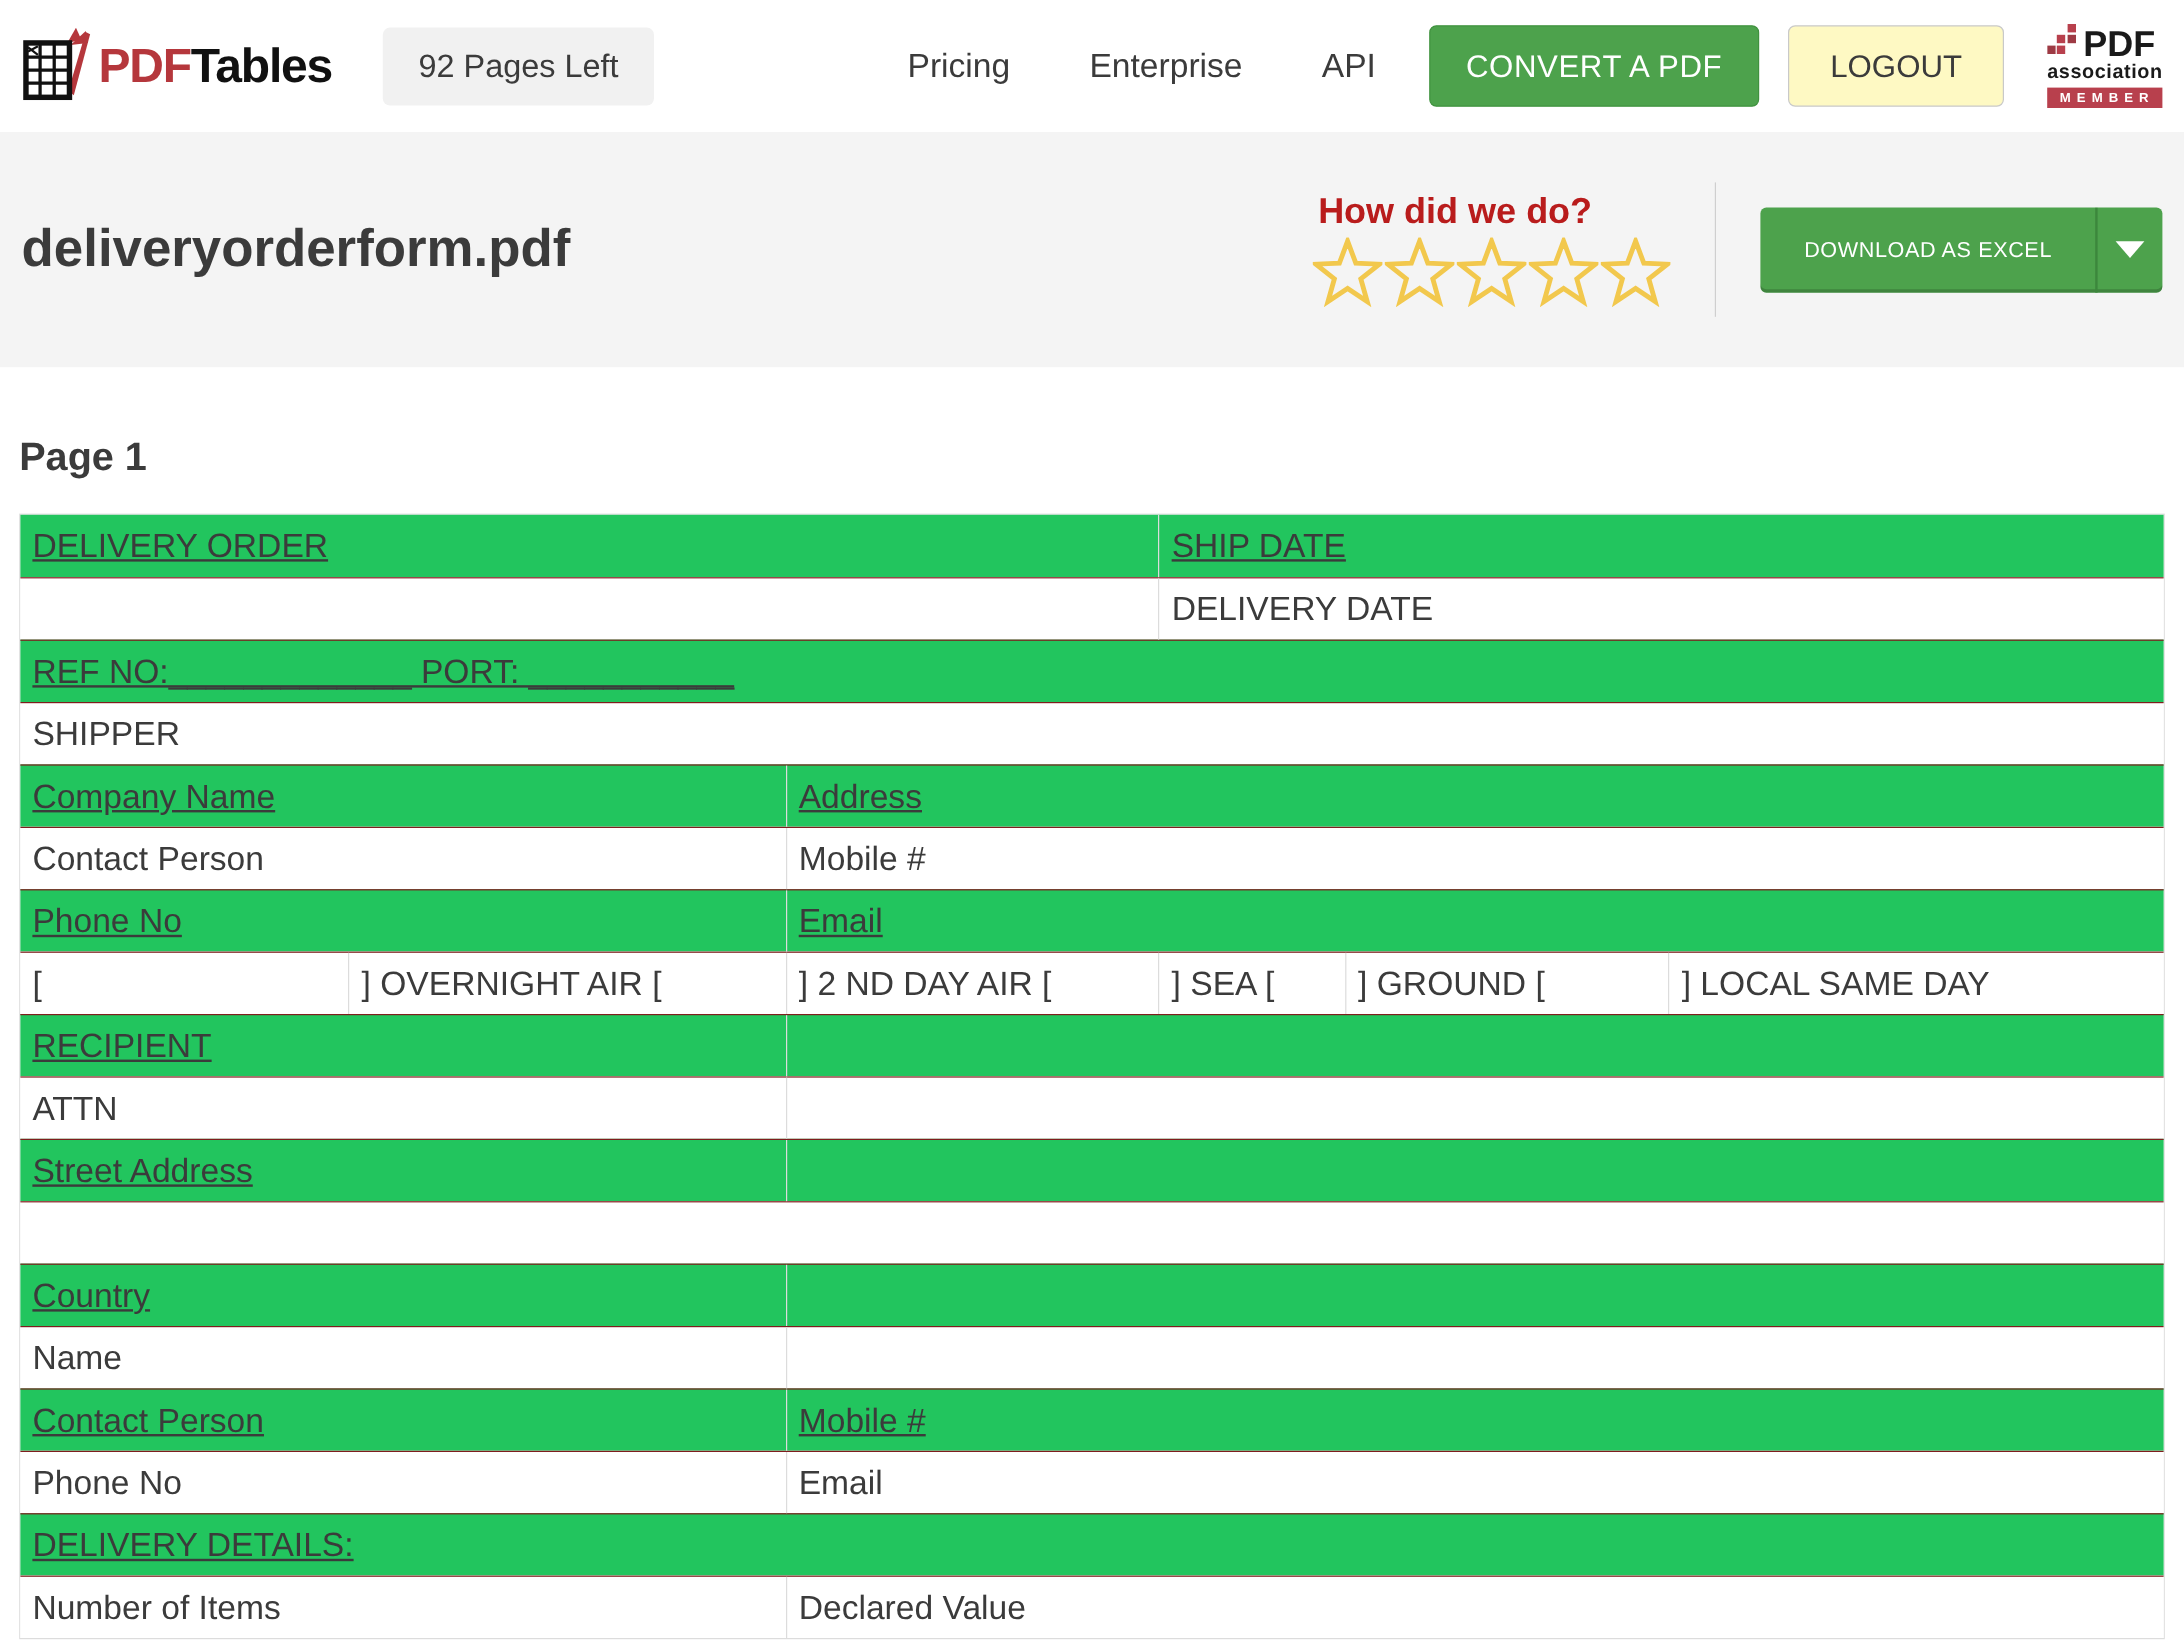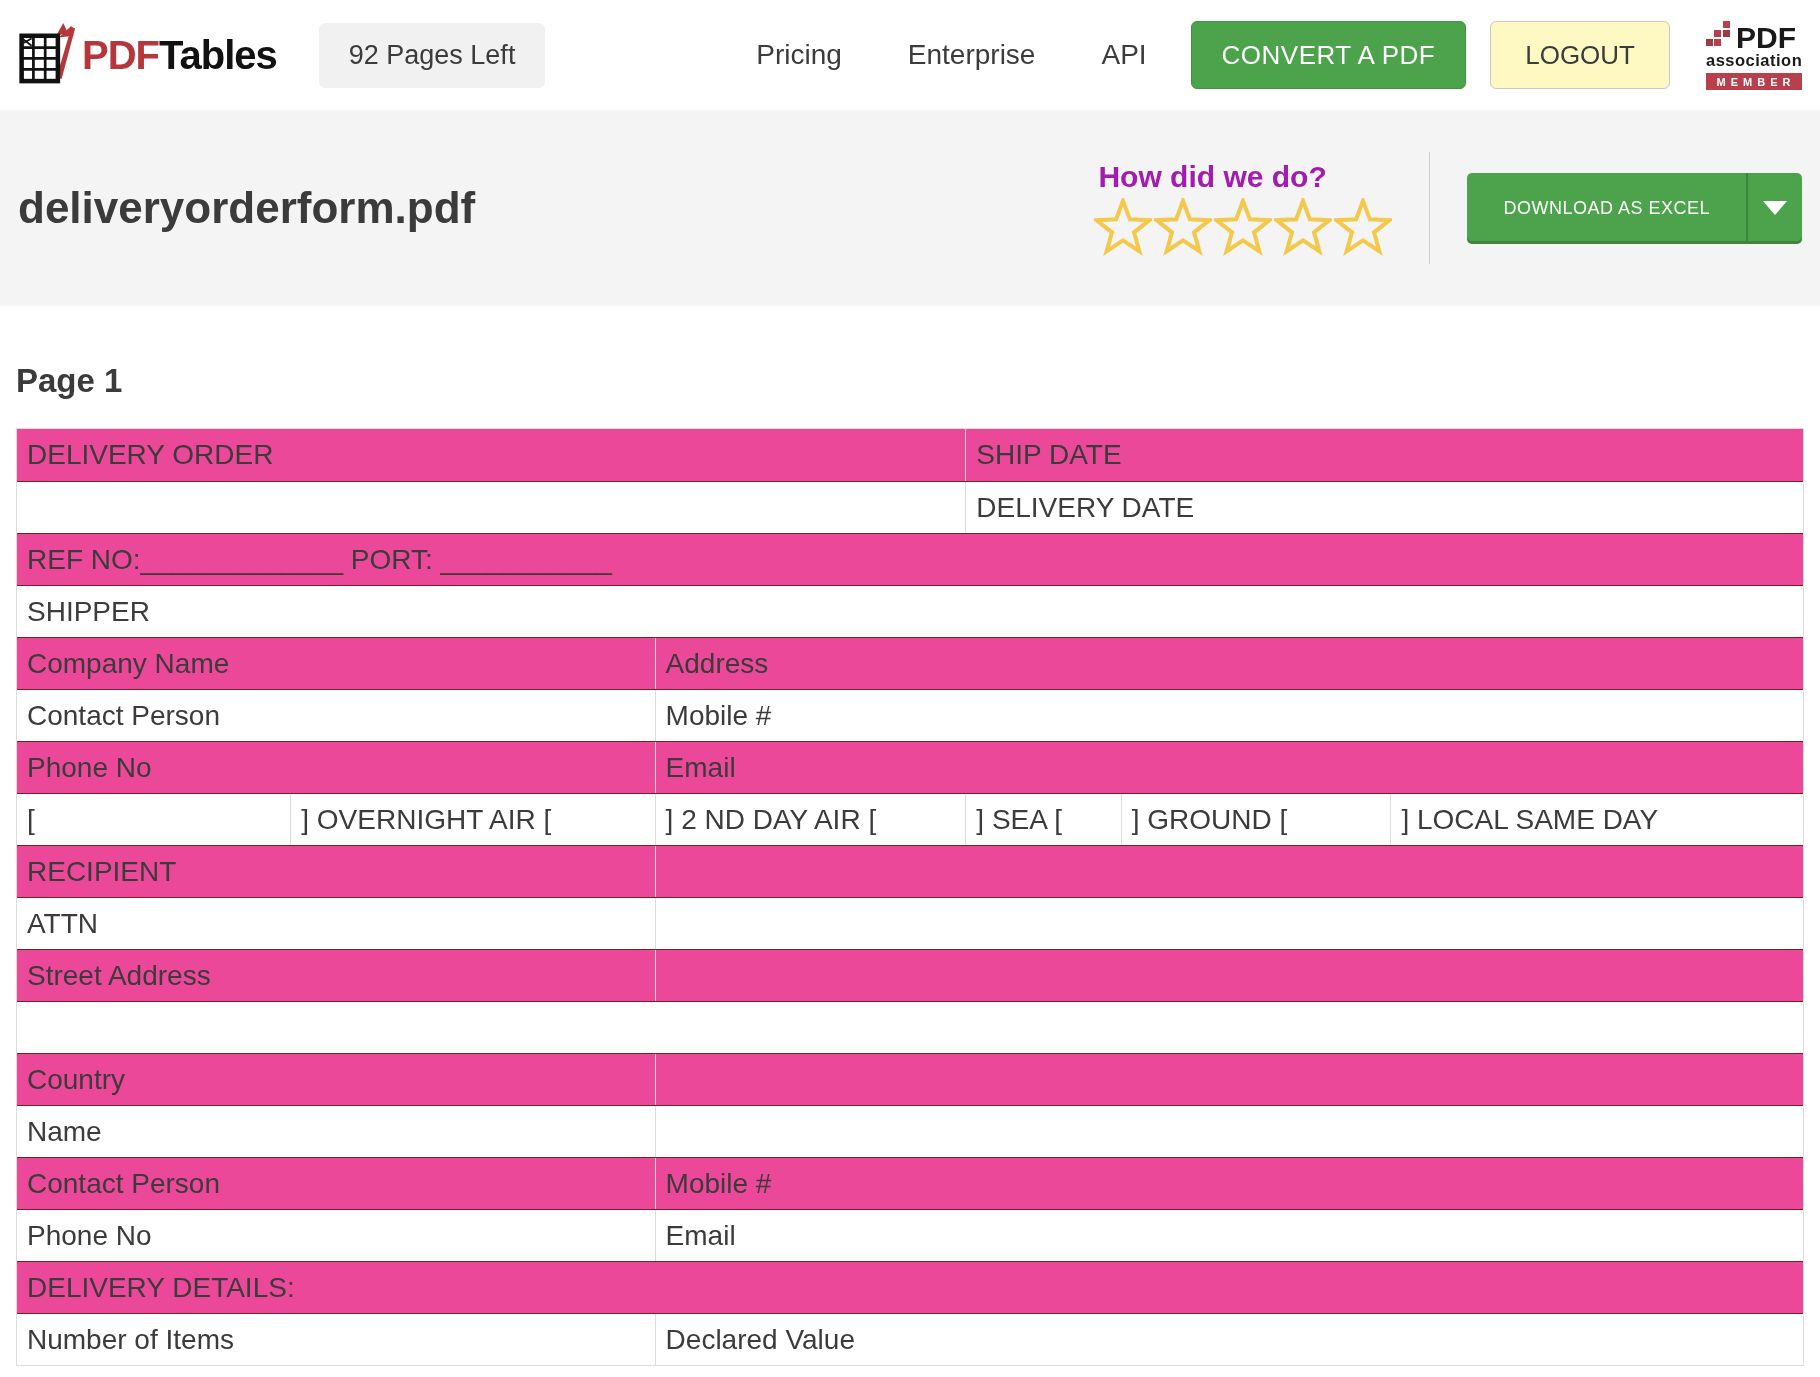--- a/index.html
+++ b/index.html
@@ -27,40 +27,40 @@
   .assoc .pdf-word { font-size:30px; font-weight:700; color:#1a1a1a; line-height:.9; }
   .assoc .assoc-word { font-size:16.5px; font-weight:700; color:#1a1a1a; letter-spacing:.5px; }
   .assoc .member-bar { margin-top:3px; background:#b8404d; color:#fff; font-size:11px;
     letter-spacing:5px; text-align:center; padding:3px 0 2px 4px; font-weight:700; }
 
   
   .file-band { height:196px; background:#f4f4f4; display:flex; align-items:center; padding:0 18px; }
   .file-title { font-size:44px; font-weight:700; color:#3b3b3b; }
   .band-right { margin-left:auto; display:flex; align-items:center; }
   .rating-block { display:flex; flex-direction:column; align-items:flex-start; }
-  .rating-prompt { font-size:30px; font-weight:700; color:#a21caf; margin-bottom:4px; margin-left:4px; }
+  .rating-prompt { font-size:30px; font-weight:700; color:#b91c1c; margin-bottom:4px; margin-left:4px; }
   .stars { display:flex; gap:2px; }
   .stars span { width:58px; height:58px; display:inline-block; cursor:pointer; }
   .stars svg { width:100%; height:100%; }
   .v-divider { width:1px; height:112px; background:#cfcfcf; margin:0 37px; }
   .dl-split { display:flex; height:71px; border-radius:5px; overflow:hidden;
     box-shadow: inset 0 -3px 0 rgba(0,0,0,.18); background:#4da24c; }
   .dl-main { display:flex; align-items:center; padding:0 36px; color:#fff; font-size:18px;
     letter-spacing:.5px; cursor:pointer; }
   .dl-caret { width:56px; display:flex; align-items:center; justify-content:center;
     border-left:2px solid #3c873c; cursor:pointer; }
   .caret-down { width:0; height:0; border-left:12px solid transparent;
     border-right:12px solid transparent; border-top:14px solid #fff; }
 
   
   .content { padding:0 16px; }
   .page-label { margin-top:56px; font-size:33px; font-weight:700; color:#3b3b3b; }
   .conv-table { margin-top:28px; border:1px solid #dcdcdc; }
   .t-row { display:flex; min-height:52px; background:#fff; }
-  .t-row.shade { background:#ec4899; }
+  .t-row.shade { background:#22c55e;text-decoration:underline; }
   .t-row + .t-row { border-top:1px solid #7f1d1d; }
   .t-cell { display:flex; align-items:center; padding:0 10px; font-size:28px; color:#3b3b3b;
     white-space:nowrap; overflow:hidden; }
   .t-cell + .t-cell { border-left:1px solid #dcdcdc; }
 </style>
 </head>
 <body>
 
 <div class="navbar">
   <a class="logo">

